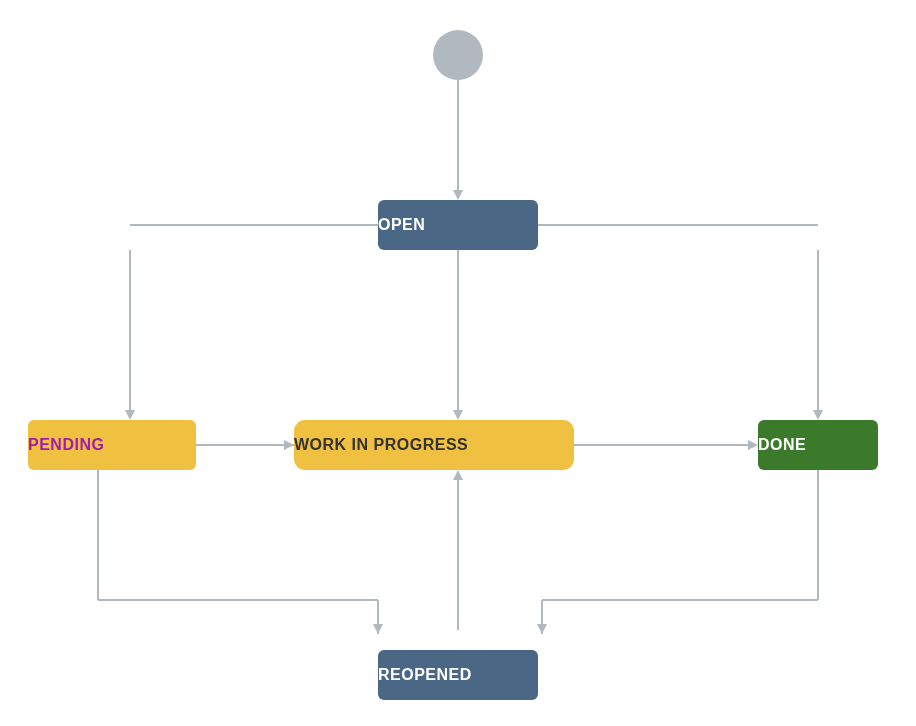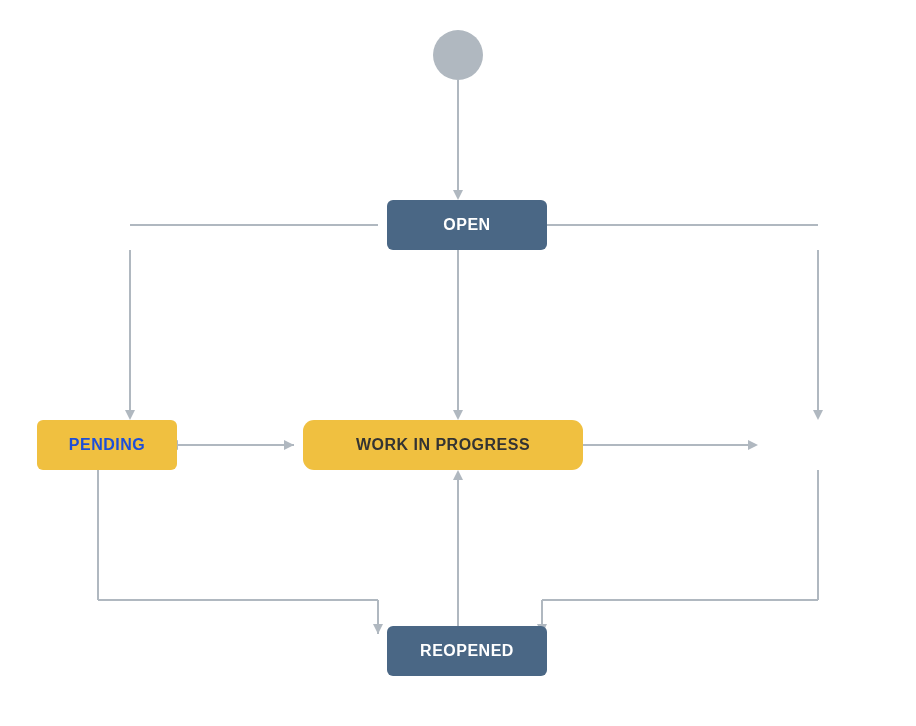--- a/index.html
+++ b/index.html
@@ -13,42 +13,40 @@
     }
     .diagram-container {
       position: relative;
       width: 916px;
       height: 726px;
     }
     .node {
       position: absolute;
       display: flex;
       align-items: center;
-      justify-content: center;
       border-radius: 6px;
       font-weight: bold;
       font-size: 16px;
       letter-spacing: 0.5px;
       color: white;
-      margin-left: 9px;
     }
     .node-open {
       background: #4a6785;
       width: 160px;
       height: 50px;
       left: 378px;
       top: 200px;
     }
     .node-pending {
       background: #f0c040;
-      width: 140px;
+      width: 168px;
       height: 50px;
       left: 28px;
       top: 420px;
-      color: #1d4ed8;
+      color: #a21caf;
     }
     .node-wip {
       background: #f0c040;
       width: 280px;
       height: 50px;
       left: 294px;
       top: 420px;
       color: #333;
       border-radius: 11px;
     }
@@ -57,21 +55,21 @@
       width: 120px;
       height: 50px;
       left: 758px;
       top: 420px;
     }
     .node-reopened {
       background: #4a6785;
       width: 160px;
       height: 50px;
       left: 378px;
-      top: 626px;
+      top: 650px;
       color: white;
     }
     .start-circle {
       position: absolute;
       width: 50px;
       height: 50px;
       border-radius: 50%;
       background: #b0b8c0;
       left: 433px;
       top: 30px;
@@ -148,18 +146,21 @@
   </div>
 
   <div class="node node-pending">
     <span>PENDING</span>
   </div>
 
   <div class="node node-wip">
     <span>WORK IN PROGRESS</span>
   </div>
 
+  <div class="node node-done">
+    <span>DONE</span>
+  </div>
 
   <div class="node node-reopened">
     <span>REOPENED</span>
   </div>
 
 </div>
 
 </body></html>

